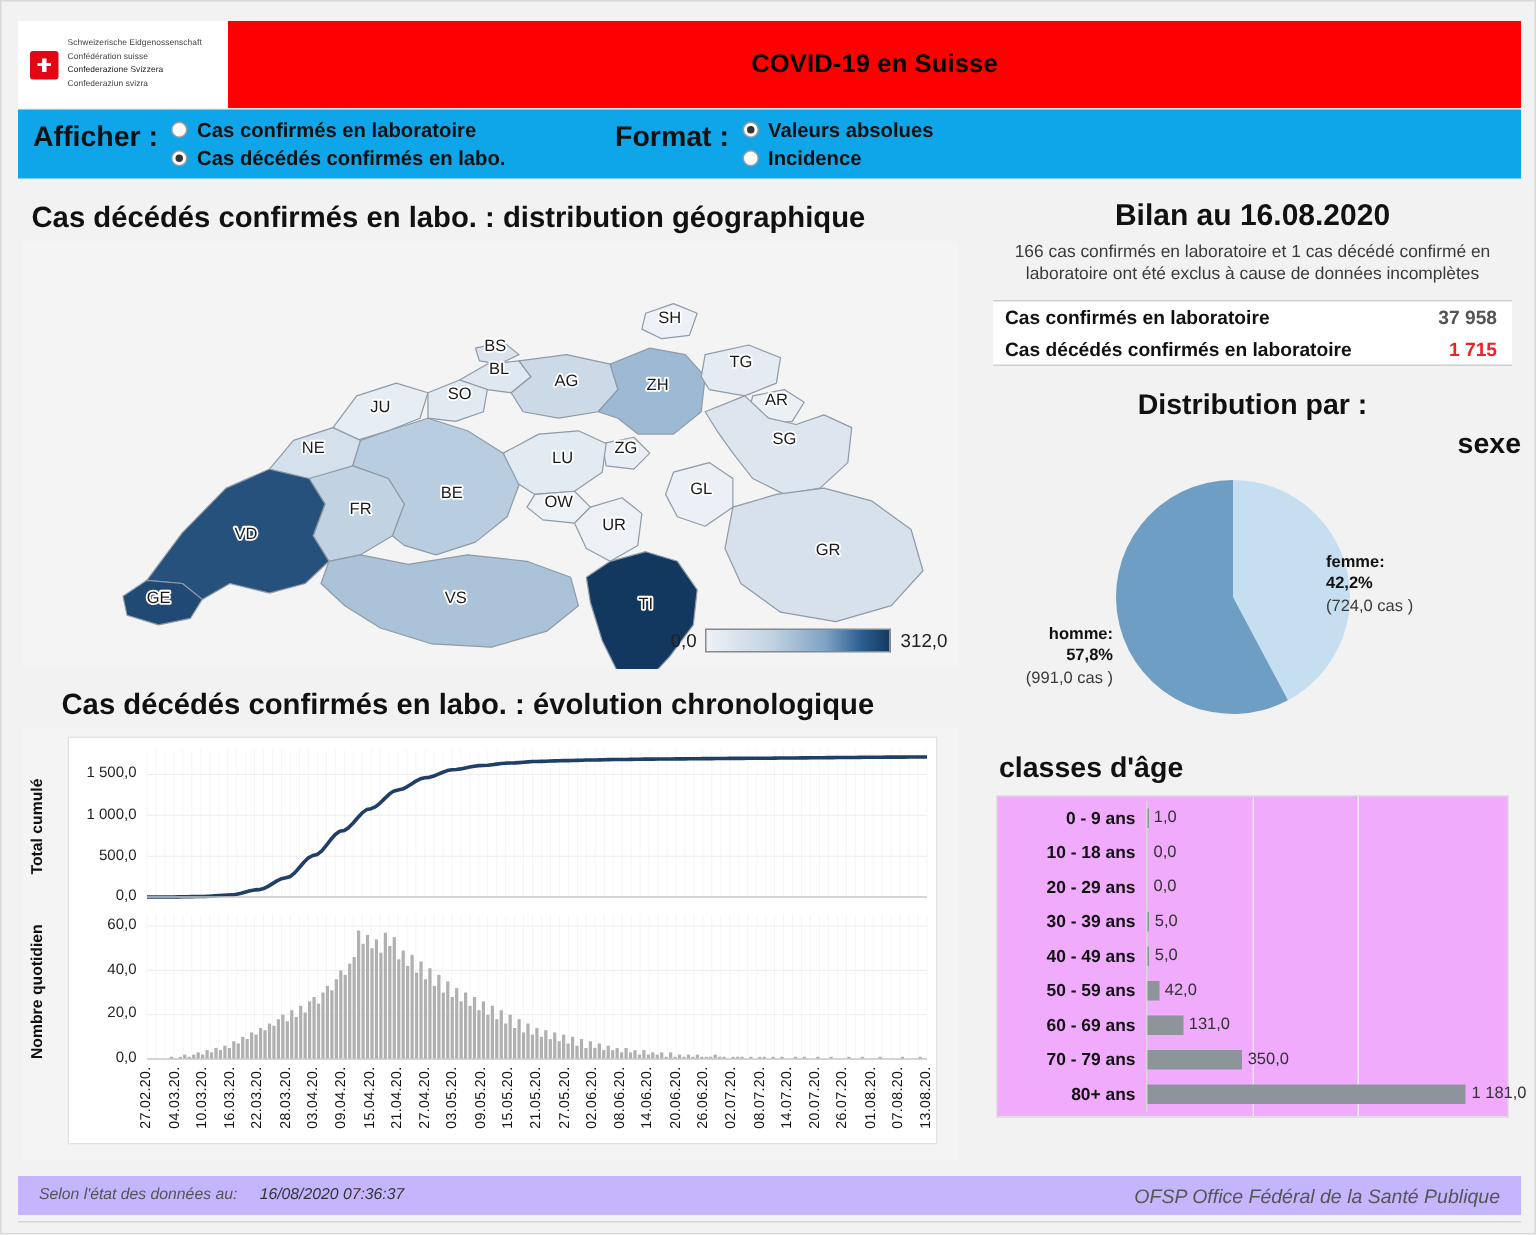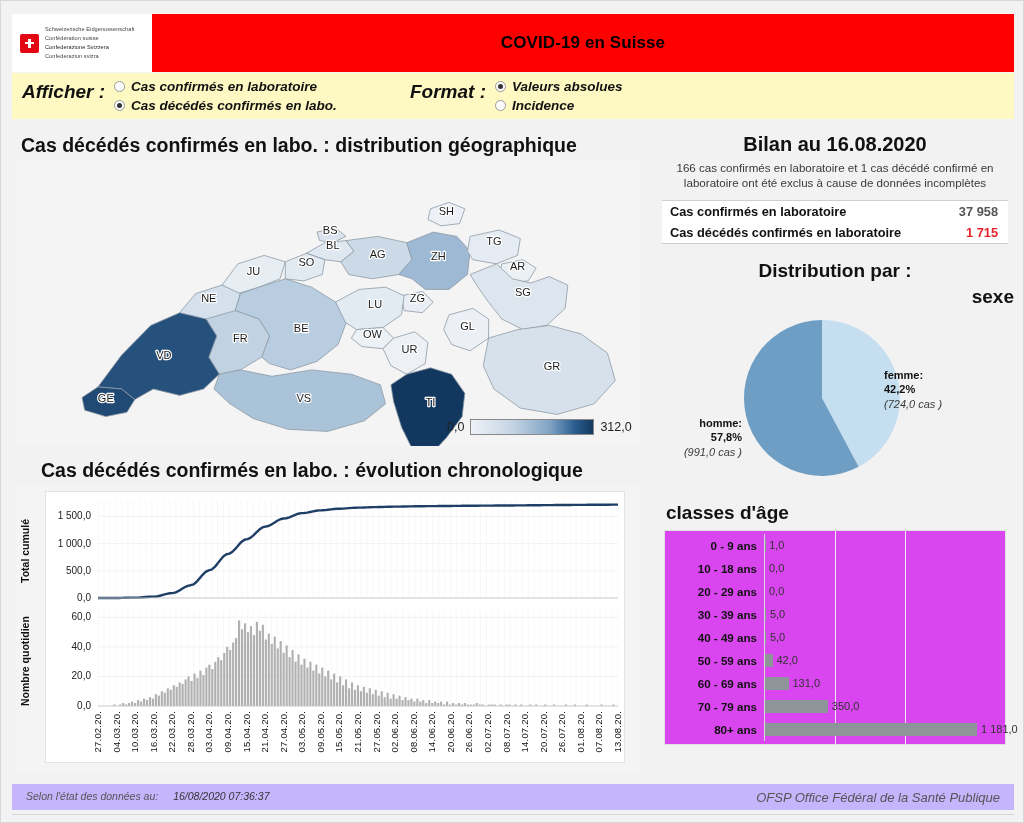--- a/index.html
+++ b/index.html
@@ -44,22 +44,21 @@
     flex:1;background:#ff0000;display:flex;align-items:center;
     justify-content:center;
   }
   .title-bar span{
     font-size:17px;font-weight:bold;color:#000000;letter-spacing:.1px;
   }
 
   
   .controls{
     position:absolute;left:11px;top:72px;width:1002px;height:46px;
-    background:#fef9c3;
-    font-style:italic;
+    background:#0ea5e9;
   }
   .ctrl-group{position:absolute;display:flex;align-items:flex-start;}
   .ctrl-label{
     font-size:19px;font-weight:bold;color:#111;margin-right:9px;
     line-height:1;padding-top:4px;white-space:nowrap;
   }
   .radio-col{display:flex;flex-direction:column;gap:2px;}
   .radio-row{display:flex;align-items:center;gap:6px;height:17px;}
   .radio{
     width:11px;height:11px;border-radius:50%;
@@ -143,27 +142,27 @@
 
   .dist-title{
     font-size:19px;font-weight:bold;color:#111;text-align:center;margin-top:16px;
   }
   .dist-sub{
     font-size:19px;font-weight:bold;color:#111;margin-top:4px;padding-left:10px;text-align:right;
   }
   .pie-wrap{position:relative;height:176px;margin-top:4px;}
   .pie-lab{position:absolute;font-size:11px;color:#111;line-height:1.32;}
   .pie-lab b{font-weight:bold;}
-  .pie-lab .cas{color:#3a3a3a;font-style:italic;}
+  .pie-lab .cas{color:#3a3a3a;}
 
   .age-title{
     font-size:19px;font-weight:bold;color:#111;margin-top:14px;padding-left:10px;
   }
   .age-table{
-    margin:6px 8px 0 8px;background:#d946ef;border:1px solid #e0e0e0;
+    margin:6px 8px 0 8px;background:#f0abfc;border:1px solid #e0e0e0;
     padding:3px 0 3px 0;position:relative;
   }
   .age-row{display:flex;align-items:center;height:23px;}
   .age-name{
     width:92px;text-align:right;padding-right:7px;
     font-size:11.6px;font-weight:bold;color:#111;flex:0 0 auto;
   }
   .age-barzone{flex:1;display:flex;align-items:center;position:relative;
     border-left:1px solid #d9d9d9;height:100%;}
   .age-bar{height:13px;background:#8d949a;flex:0 0 auto;}

